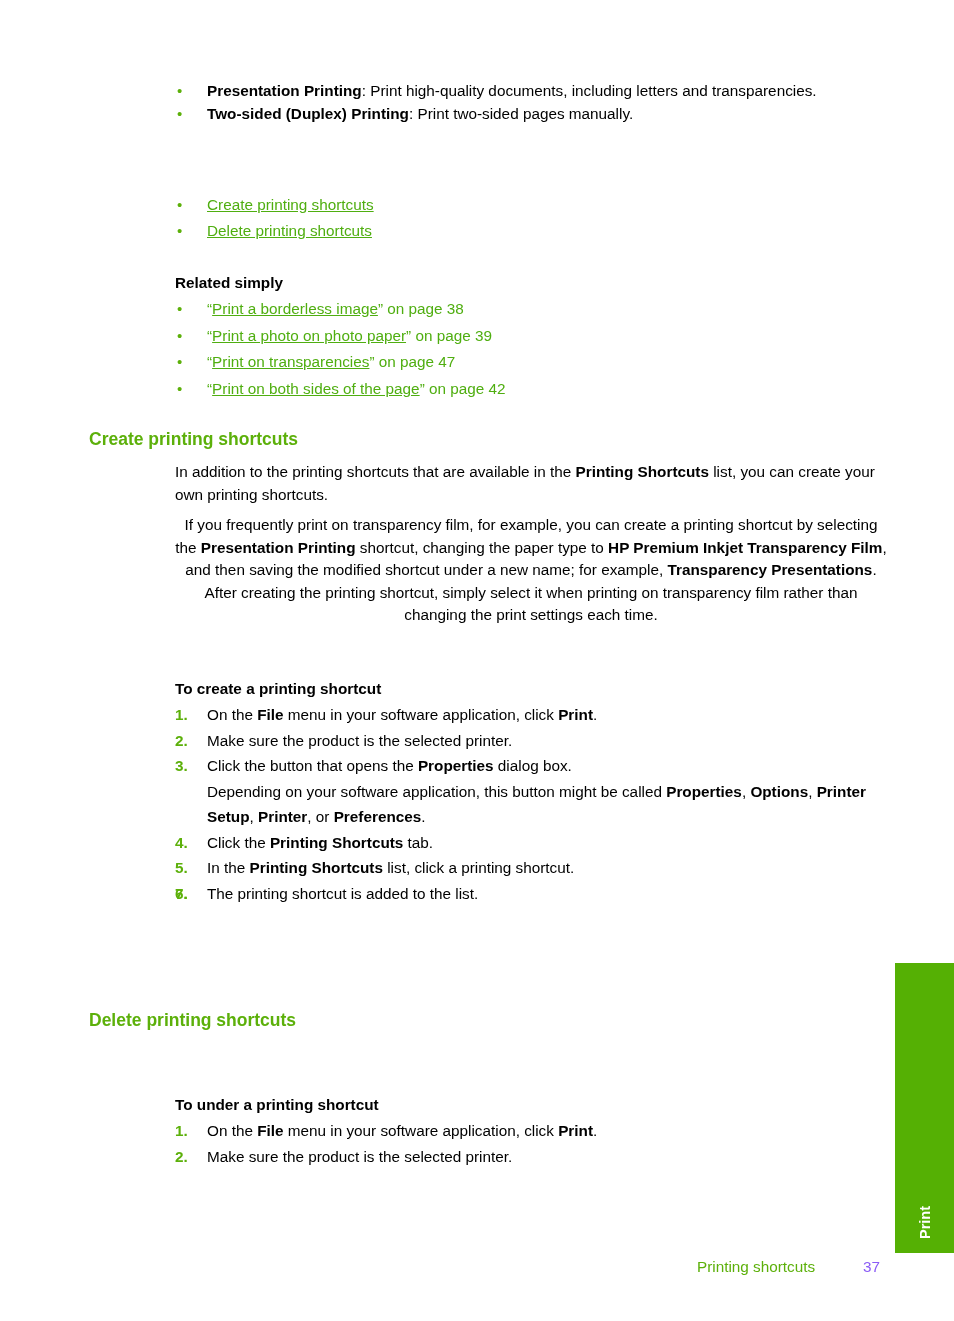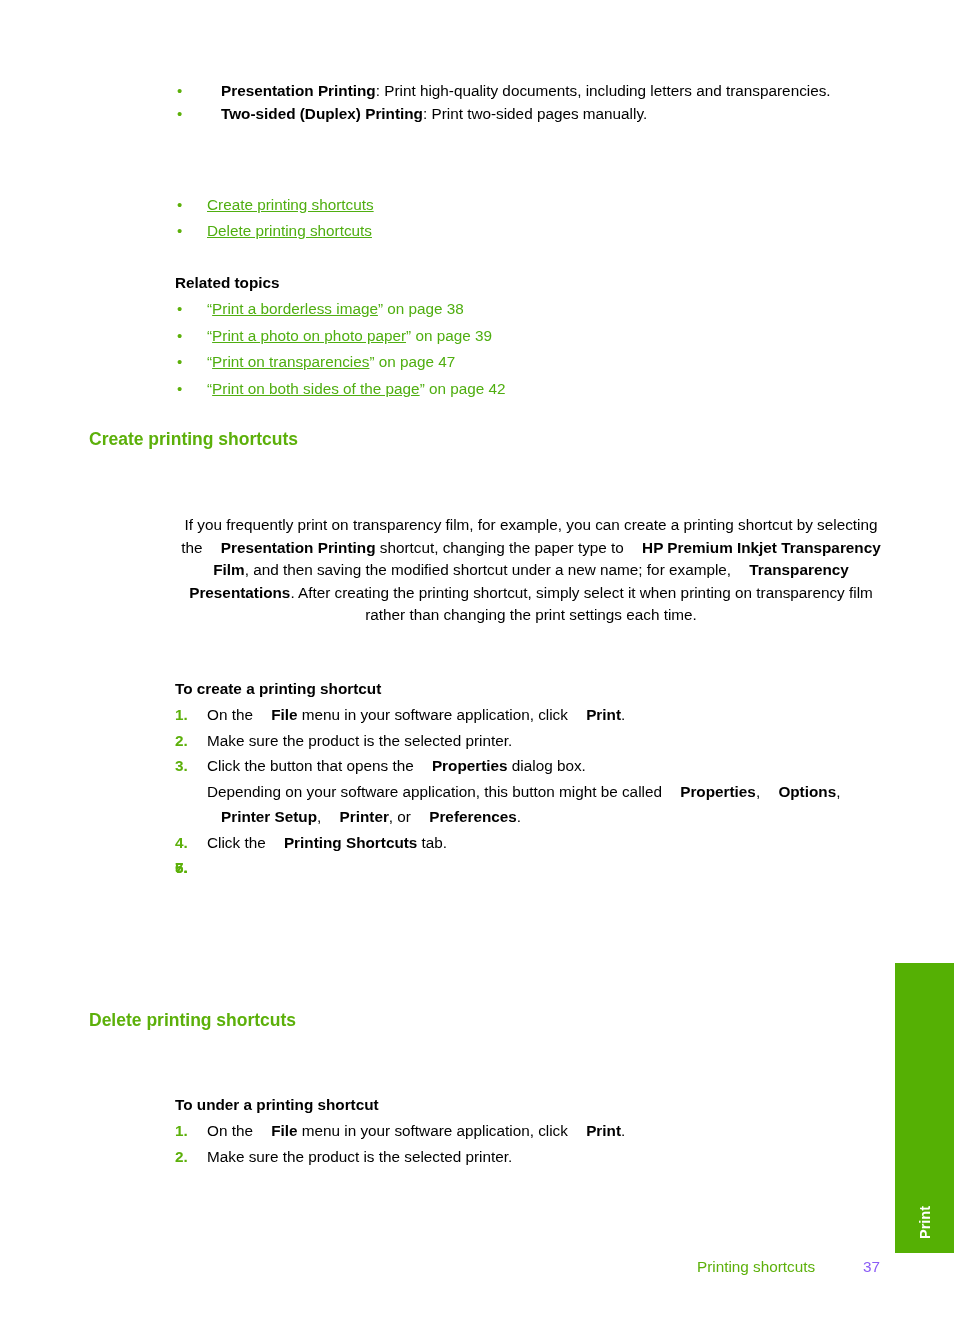--- a/index.html
+++ b/index.html
@@ -22,21 +22,21 @@
     height: 1321px;
     overflow: hidden;
   }
 
   .para {
     font-size: 15.3px;
     line-height: 22.5px;
     color: #000;
   }
 
-  b, .b { font-weight: bold; margin-left: 14px; }
+  b, .b { font-weight: bold; }
 
   
   .bullets {
     list-style: none;
     margin: 0;
     padding: 0;
   }
   .bullets li {
     position: relative;
     padding-left: 32px;
@@ -142,46 +142,49 @@
       <li style="margin-bottom: 0px;"><span class="bullet-mark" style="color: rgb(92, 176, 10);">•</span><b>Presentation Printing</b><span>: Print high-quality documents, including letters and transparencies.</span></li>
       <li><span class="bullet-mark" style="color: rgb(92, 176, 10);">•</span><b>Two-sided (Duplex) Printing</b><span>: Print two-sided pages manually.</span></li>
     </ul>
 
 
   <ul class="bullets" id="toc-links" style="position:absolute; left:175px; top:192px; width:710px;">
       <li style="line-height: 26px;"><span class="bullet-mark" style="line-height: 26px; color: rgb(92, 176, 10);">•</span><span class="link" style="color: rgb(79, 174, 16);">Create printing shortcuts</span></li>
       <li style="line-height: 26px;"><span class="bullet-mark" style="line-height: 26px; color: rgb(92, 176, 10);">•</span><span class="link" style="color: rgb(79, 174, 16);">Delete printing shortcuts</span></li>
     </ul>
 
-  <div class="h4" style="position:absolute; left:175px; top:272px;">Related topics</div>
+  <div class="h4" style="position:absolute; left:175px; top:272px;">Related simply</div>
 
   <ul class="bullets" id="related-list" style="position:absolute; left:175px; top:296px; width:710px;">
       <li style="line-height: 26.5px;"><span class="bullet-mark" style="line-height: 26.5px; color: rgb(92, 176, 10);">•</span><span class="linkplain" style="color: rgb(79, 174, 16);">“</span><span class="link" style="color: rgb(79, 174, 16);">Print a borderless image</span><span class="linkplain" style="color: rgb(79, 174, 16);">”</span><span class="linkplain" style="color: rgb(79, 174, 16);"> on page 38</span></li>
       <li style="line-height: 26.5px;"><span class="bullet-mark" style="line-height: 26.5px; color: rgb(92, 176, 10);">•</span><span class="linkplain" style="color: rgb(79, 174, 16);">“</span><span class="link" style="color: rgb(79, 174, 16);">Print a photo on photo paper</span><span class="linkplain" style="color: rgb(79, 174, 16);">”</span><span class="linkplain" style="color: rgb(79, 174, 16);"> on page 39</span></li>
       <li style="line-height: 26.5px;"><span class="bullet-mark" style="line-height: 26.5px; color: rgb(92, 176, 10);">•</span><span class="linkplain" style="color: rgb(79, 174, 16);">“</span><span class="link" style="color: rgb(79, 174, 16);">Print on transparencies</span><span class="linkplain" style="color: rgb(79, 174, 16);">”</span><span class="linkplain" style="color: rgb(79, 174, 16);"> on page 47</span></li>
       <li style="line-height: 26.5px;"><span class="bullet-mark" style="line-height: 26.5px; color: rgb(92, 176, 10);">•</span><span class="linkplain" style="color: rgb(79, 174, 16);">“</span><span class="link" style="color: rgb(79, 174, 16);">Print on both sides of the page</span><span class="linkplain" style="color: rgb(79, 174, 16);">”</span><span class="linkplain" style="color: rgb(79, 174, 16);"> on page 42</span></li>
     </ul>
 
   <h2 class="h2" style="position: absolute; left: 89px; top: 428px; color: rgb(92, 176, 10);">Create printing shortcuts</h2>
 
+  <div class="para" style="position:absolute; left:175px; top:461px; width:712px;">
+    <span>In addition to the printing shortcuts that are available in the </span><b>Printing Shortcuts</b><span> list, you can create your own printing shortcuts.</span>
+  </div>
 
   <div class="para" style="position:absolute; left:175px; top:514px; width:712px;text-align:center;">
     <span>If you frequently print on transparency film, for example, you can create a printing shortcut by selecting the </span><b>Presentation Printing</b><span> shortcut, changing the paper type to </span><b>HP Premium Inkjet Transparency Film</b><span>, and then saving the modified shortcut under a new name; for example, </span><b>Transparency Presentations</b><span>. After creating the printing shortcut, simply select it when printing on transparency film rather than changing the print settings each time.</span>
   </div>
 
   <div class="h4" style="position:absolute; left:175px; top:678px;">To create a printing shortcut</div>
 
   <ol class="steps" id="create-steps" style="position:absolute; left:175px; top:702px; width:712px;">
       <li><span class="num" style="color: rgb(92, 176, 10);">1.</span><span><span>On the </span><b>File</b><span> menu in your software application, click </span><b>Print</b><span>.</span></span></li>
       <li><span class="num" style="color: rgb(92, 176, 10);">2.</span><span><span>Make sure the product is the selected printer.</span></span></li>
       <li><span class="num" style="color: rgb(92, 176, 10);">3.</span><span><span>Click the button that opens the </span><b>Properties</b><span> dialog box.</span></span><div class="sub"><span>Depending on your software application, this button might be called </span><b>Properties</b><span>, </span><b>Options</b><span>, </span><b>Printer Setup</b><span>, </span><b>Printer</b><span>, or </span><b>Preferences</b><span>.</span></div></li>
       <li><span class="num" style="color: rgb(92, 176, 10);">4.</span><span><span>Click the </span><b>Printing Shortcuts</b><span> tab.</span></span></li>
-      <li><span class="num" style="color: rgb(92, 176, 10);">5.</span></li>
+      <li><span class="num" style="color: rgb(92, 176, 10);">5.</span><span><span>In the </span><b>Printing Shortcuts</b><span> list, click a printing shortcut.</span></span></li>
       <li><span class="num" style="color: rgb(92, 176, 10);">6.</span></li>
-      <li><span class="num" style="color: rgb(92, 176, 10);">7.</span></li>
+      <li><span class="num" style="color: rgb(92, 176, 10);">7.</span><div class="sub"><span>The printing shortcut is added to the list.</span></div></li>
     </ol>
 
   <h2 class="h2" style="position: absolute; left: 89px; top: 1009px; color: rgb(92, 176, 10);">Delete printing shortcuts</h2>
 
 
   <div class="h4" style="position:absolute; left:175px; top:1094px;">To under a printing shortcut</div>
 
   <ol class="steps" id="delete-steps" style="position:absolute; left:175px; top:1118px; width:712px;">
       <li><span class="num" style="color: rgb(92, 176, 10);">1.</span><span><span>On the </span><b>File</b><span> menu in your software application, click </span><b>Print</b><span>.</span></span></li>
       <li><span class="num" style="color: rgb(92, 176, 10);">2.</span><span><span>Make sure the product is the selected printer.</span></span></li>

